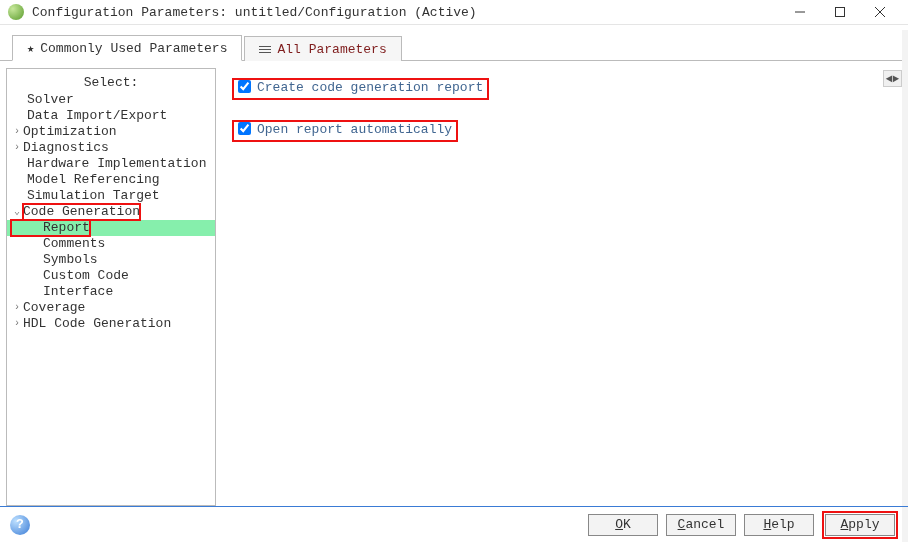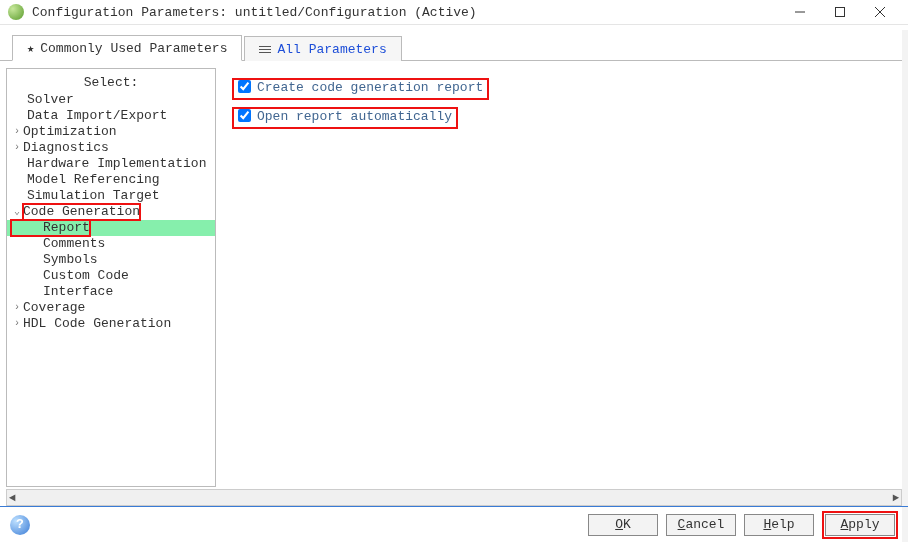--- a/index.html
+++ b/index.html
@@ -38,36 +38,36 @@
       height:30px; align-items:flex-end;
     }
     .tab{
       padding:5px 14px 4px 14px;
       border:1px solid #bbb;
       border-bottom:none;
       background:#f6f6f6;
       margin-right:2px;
       display:flex;align-items:center;gap:6px;
       position:relative; top:1px;
-      color:#1d4ed8;
+      color:#7f1d1d;
     }
     .tab.active{
       background:#fff;
       border-bottom:1px solid #fff;
       color:#333;
     }
     .tab .star{font-size:12px;}
     .tab .hamb{width:12px;display:inline-block;}
     .tab .hamb span{display:block;height:1px;background:#555;margin:2px 0;}
 
     
     .body-wrap{
       position:absolute;
       top:68px; left:6px; right:6px; bottom:36px;
-      display:flex; flex-direction:column;
+      display:flex; flex-direction:row;
     }
     .content-row{ flex:1; display:flex; min-height:0; }
 
     
     .side{
       width:210px; flex:none;
       border:1px solid #bbb;
       overflow:hidden;
       padding:6px 0 0 0;
     }
@@ -88,21 +88,21 @@
 
     
     .pane{flex:1;padding:10px 16px; position:relative;}
     .opt{
       display:flex;gap:6px;
       height:22px; width:fit-content;
       padding:0 4px;
     }
     .opt input{width:13px;height:13px;}
     .opt label{color:#416691;}
-    .opt + .opt{margin-top:7px;}
+    .opt + .opt{margin-top:20px;}
     .hlbox{border:2px solid #e11;}
 
     
     .hscroll{
       height:17px; margin-top:2px;
       background:#f0f0f0;
       border:1px solid #ccc;
       display:flex; align-items:center; justify-content:space-between;
       padding:0 2px;
     }

